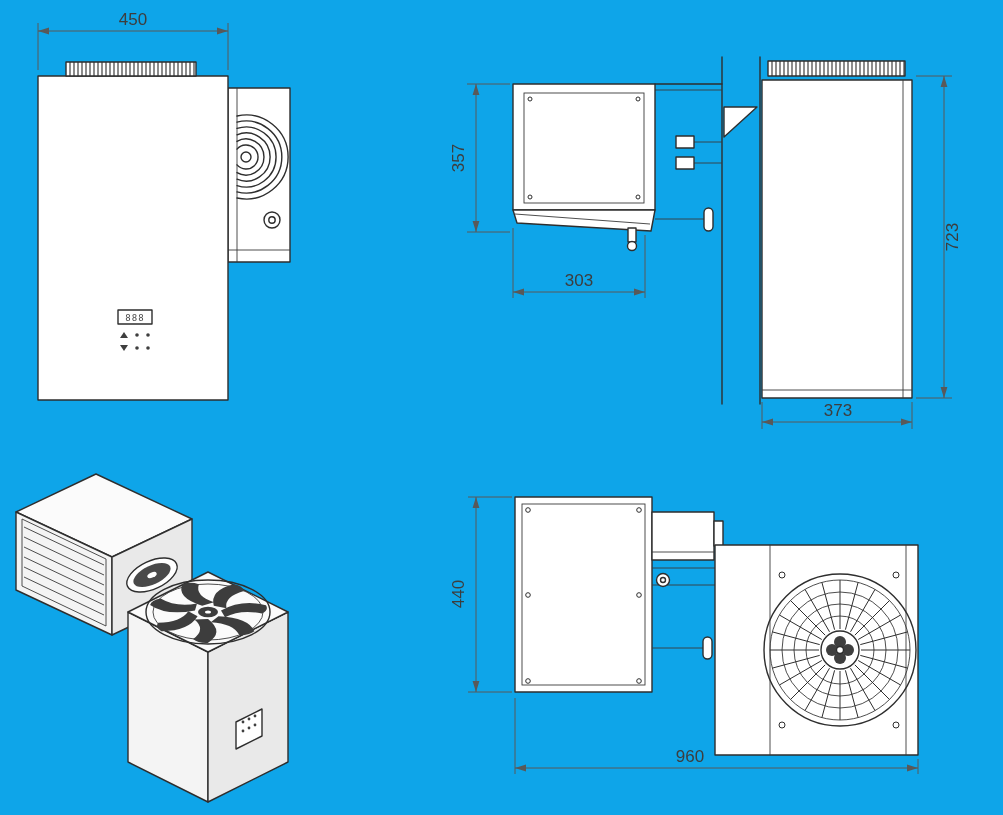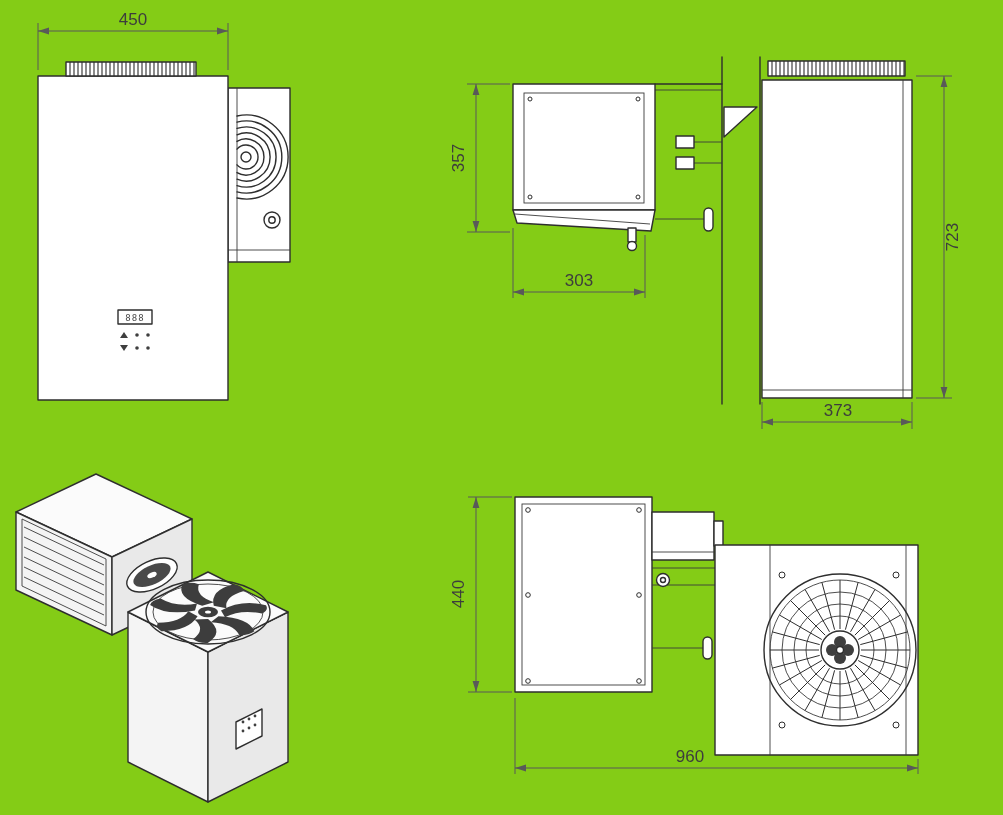--- a/index.html
+++ b/index.html
@@ -1,16 +1,16 @@
 <!DOCTYPE html>
 <html><head>
 <meta charset="utf-8">
 <style>
   html,body{margin:0;padding:0;background:#ffffff;}
-  .page{position:relative;width:1003px;height:815px;background:#84cc16;overflow:hidden;}
+  .page{position:relative;width:1003px;height:815px;background:#0ea5e9;overflow:hidden;}
   svg{display:block;font-family:"Liberation Sans",sans-serif;}
   .ln{stroke:#2e2e2e;stroke-width:1.4;fill:none;stroke-linejoin:round;stroke-linecap:round;}
   .lnthin{stroke:#3a3a3a;stroke-width:0.9;fill:none;}
   .fillw{fill:#ffffff;}
   .face-t{fill:#fbfbfb;}
   .face-l{fill:#f4f4f4;}
   .face-r{fill:#e9e9e9;}
   .hatch{stroke:#2e2e2e;stroke-width:1.1;fill:none;}
   .dim{stroke:#595959;stroke-width:1;fill:none;}
   .arr{fill:#595959;stroke:none;}

